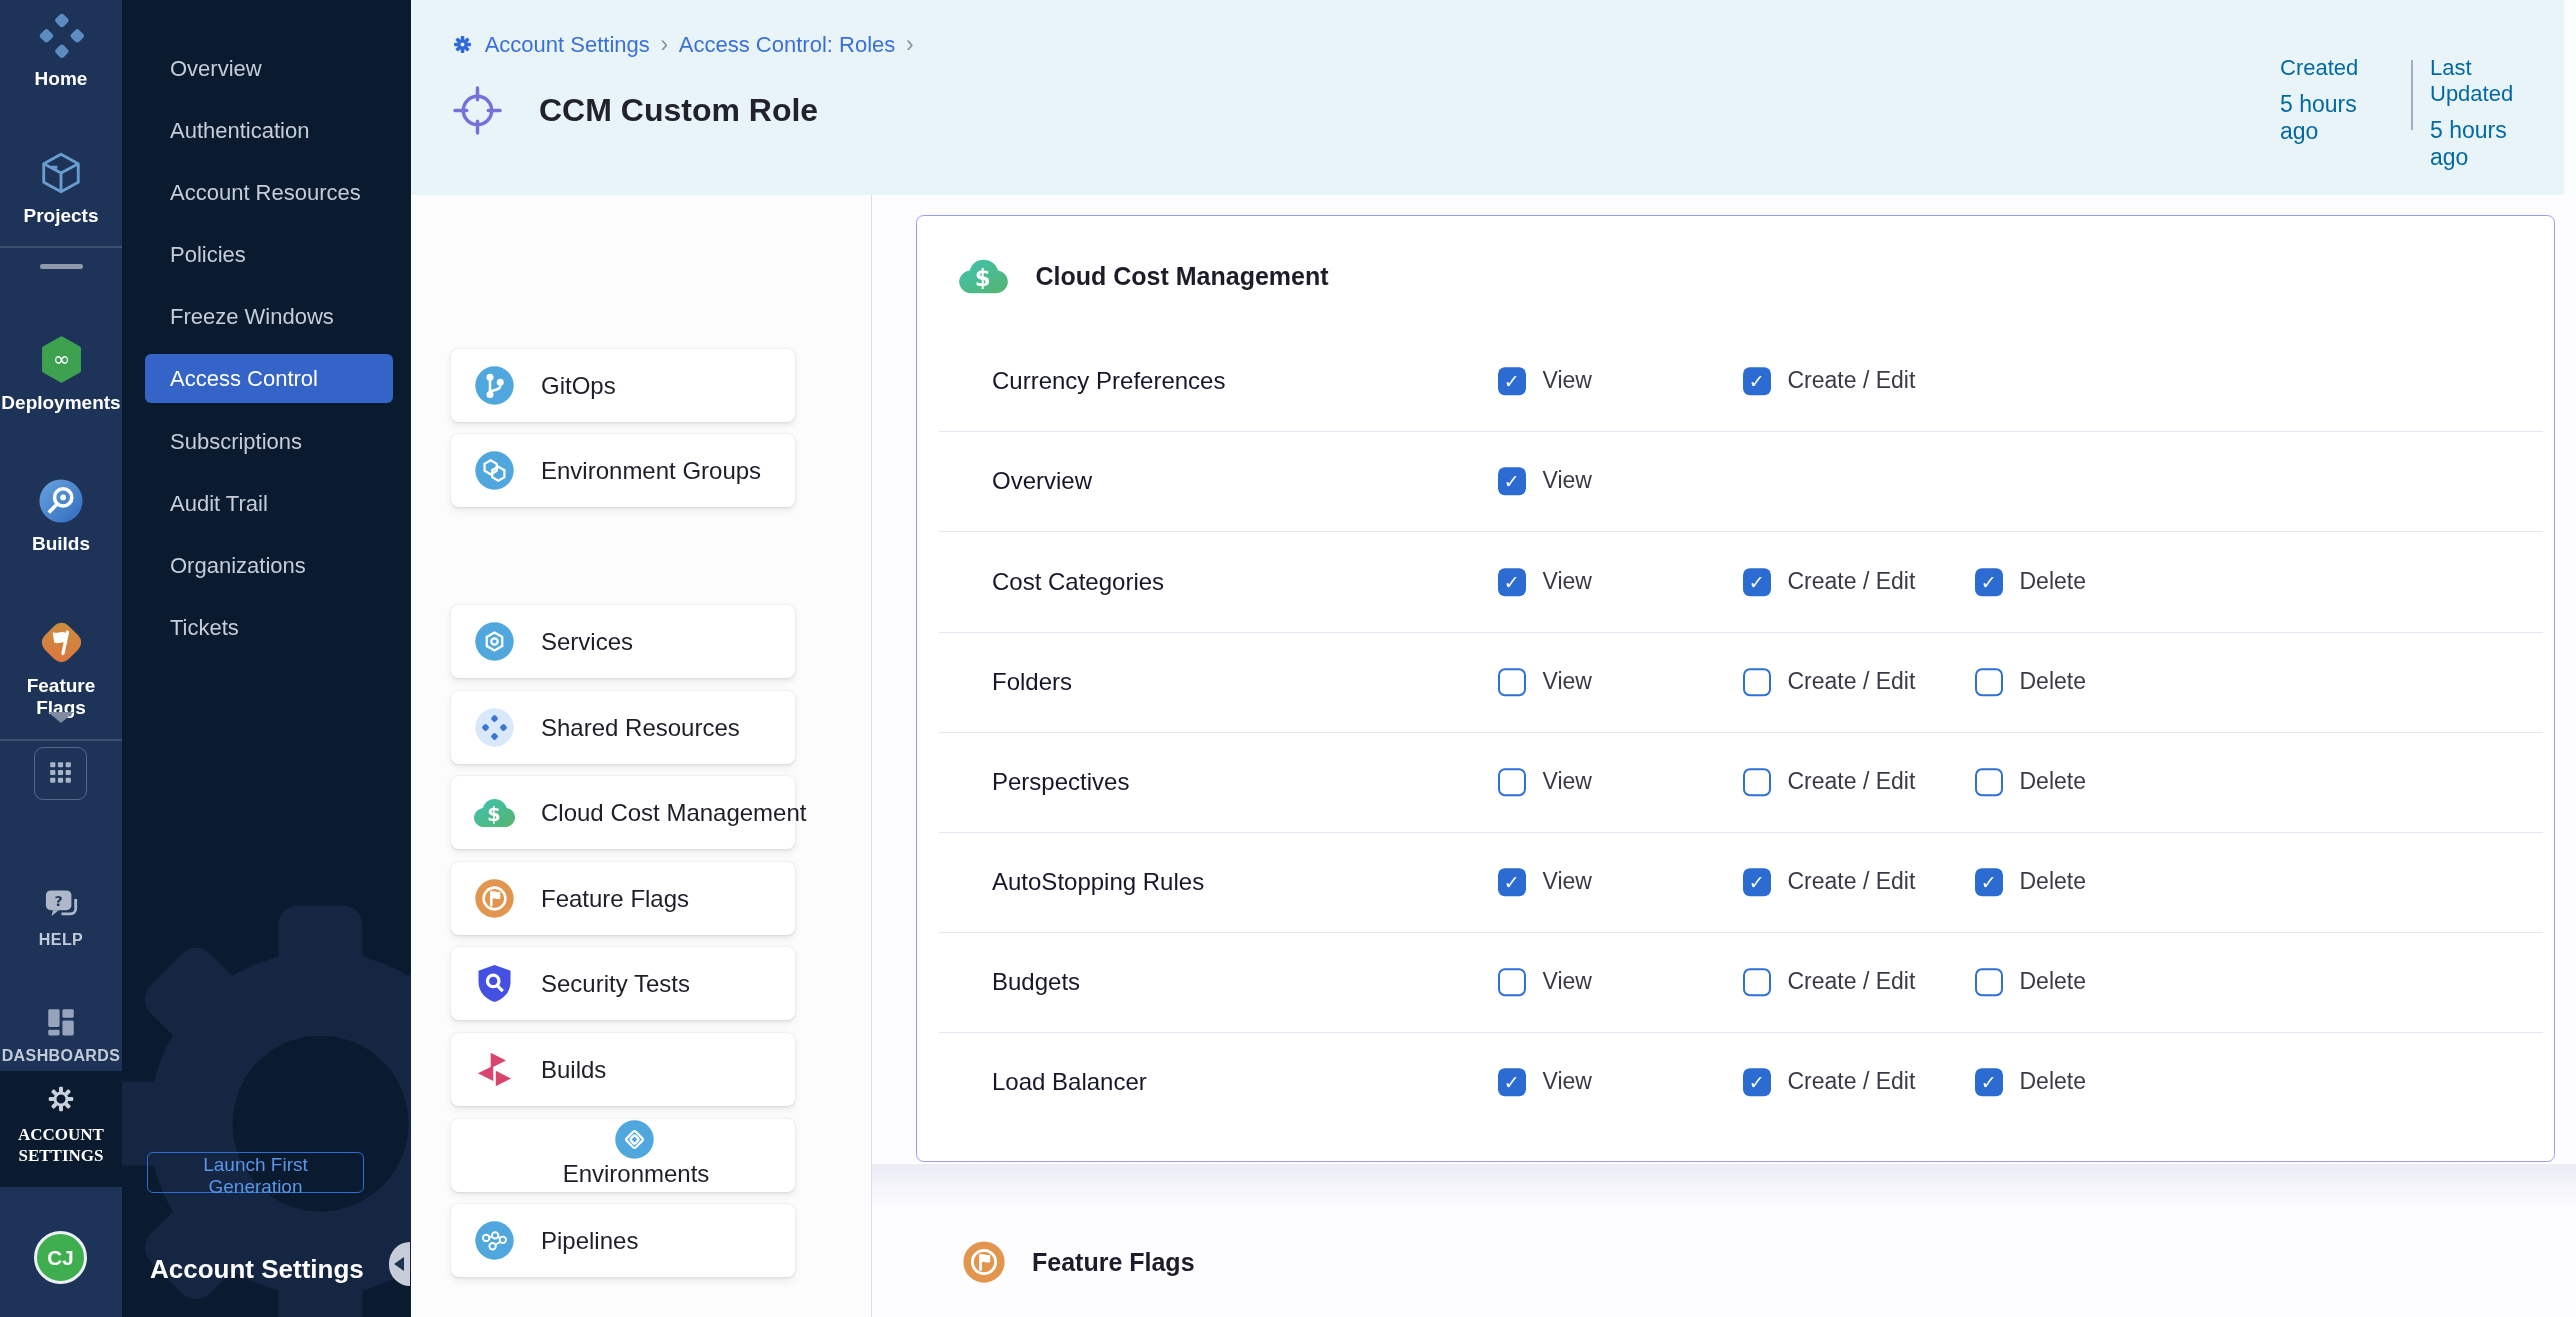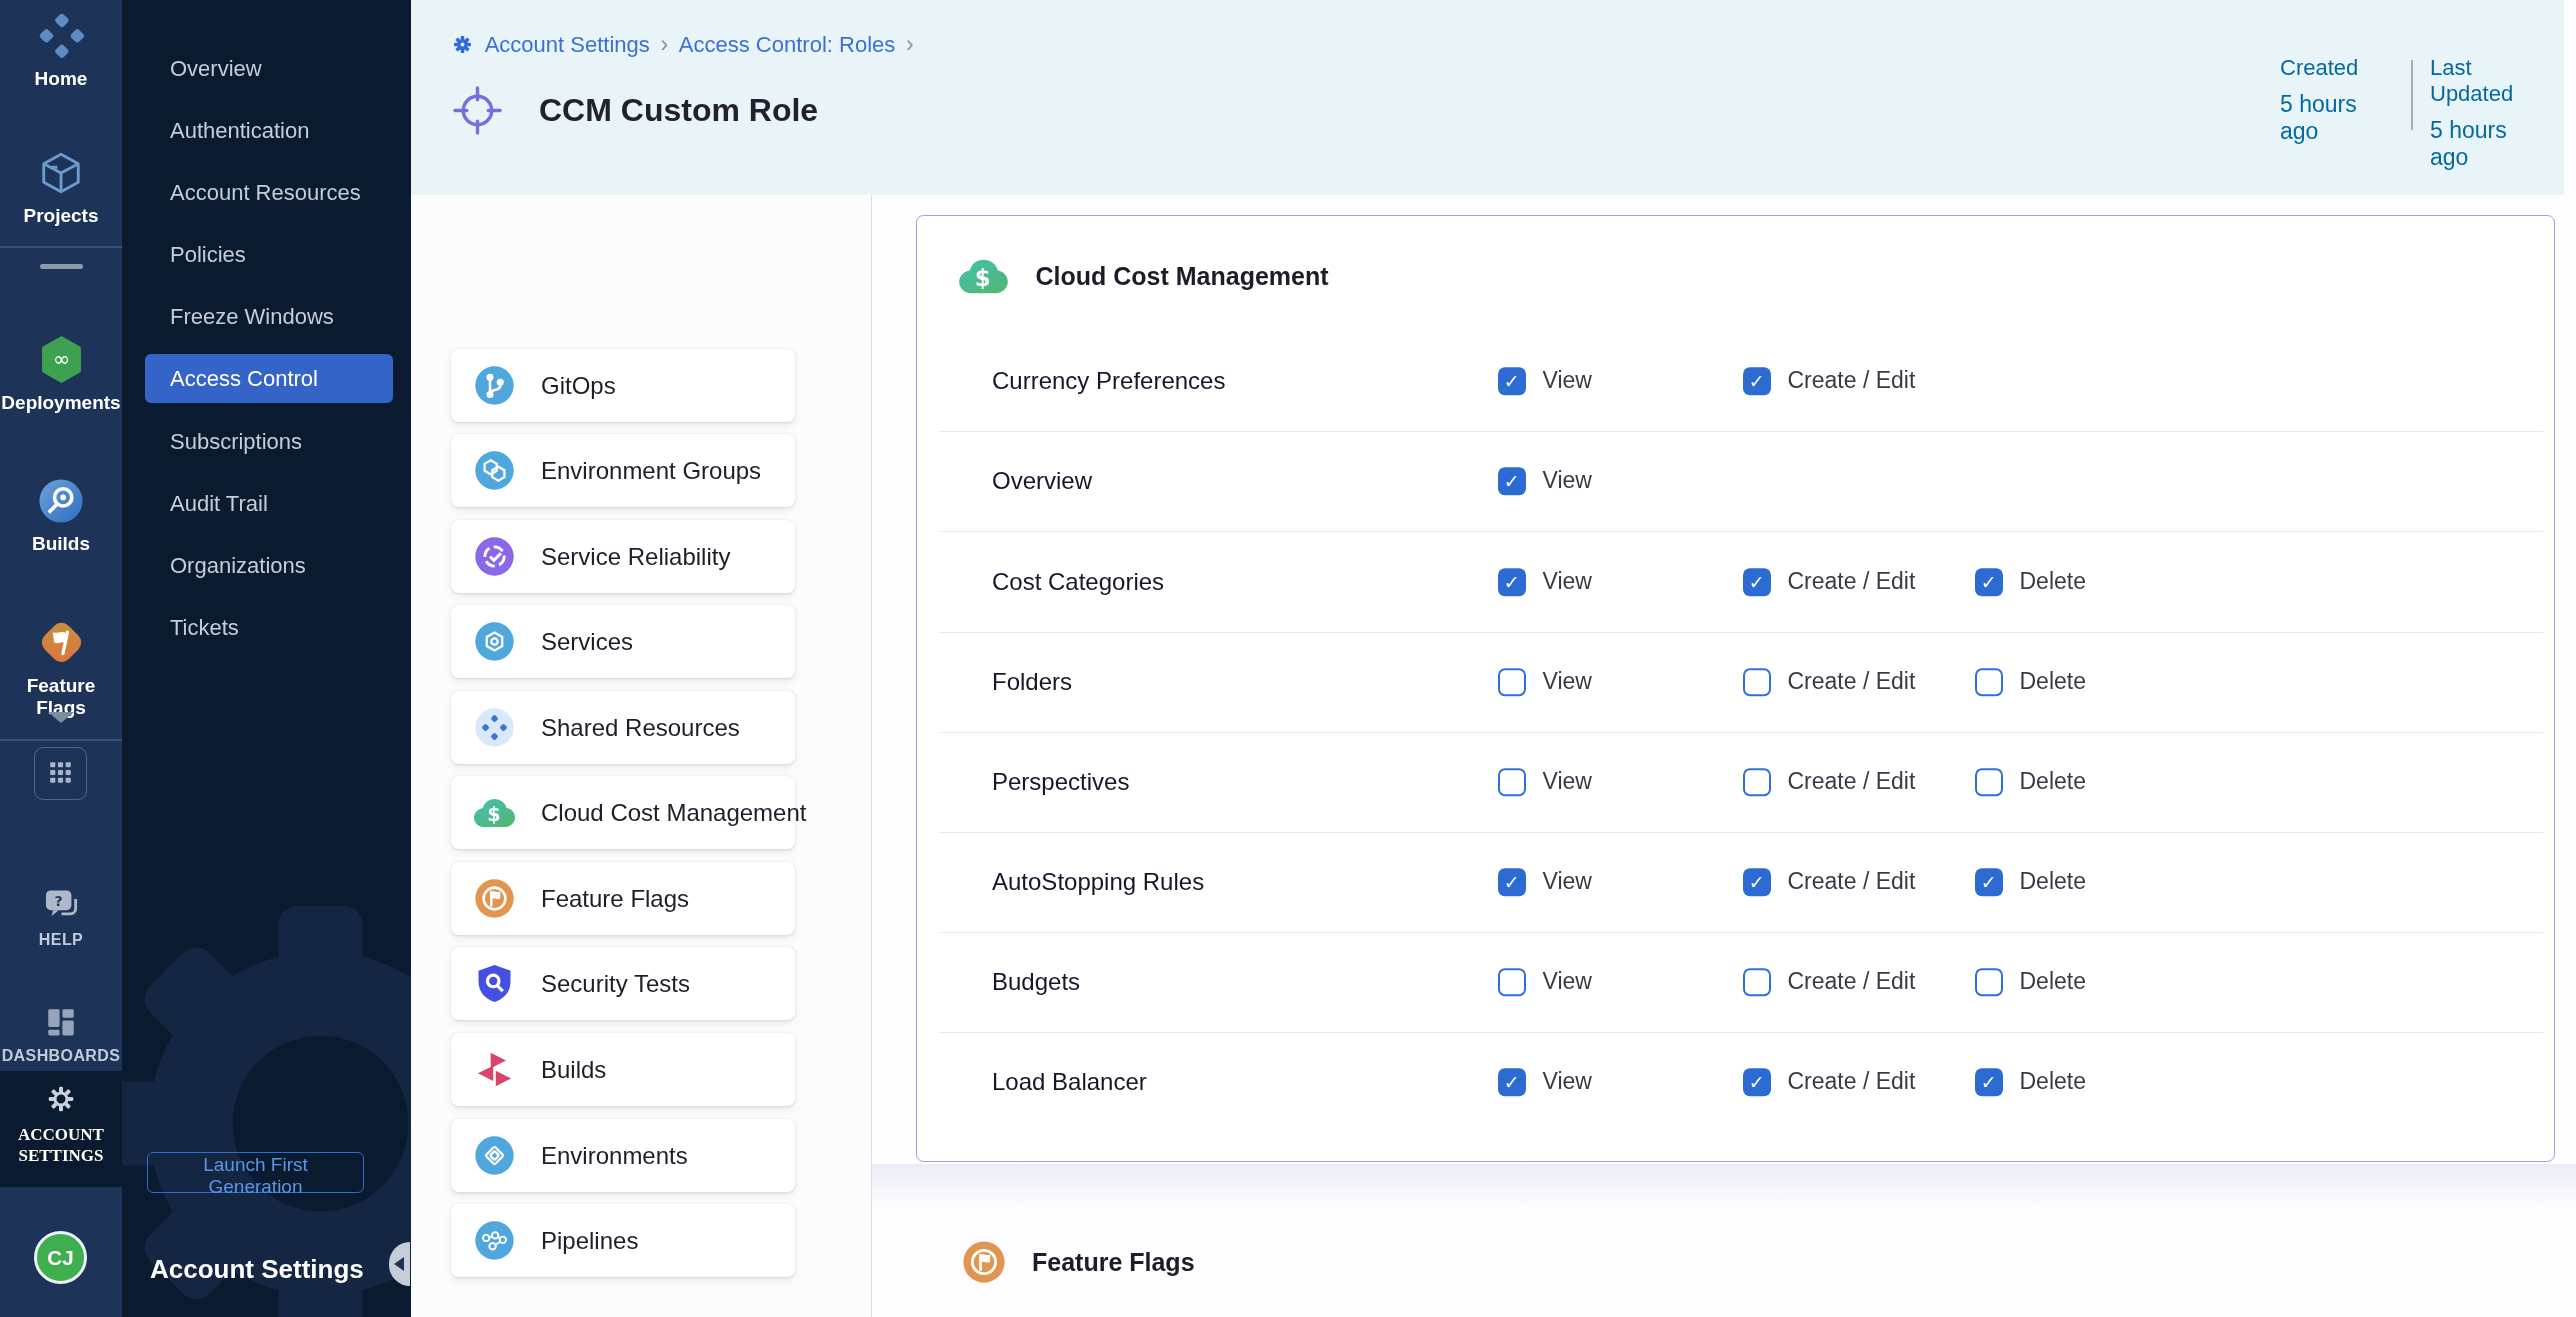--- a/index.html
+++ b/index.html
@@ -294,32 +294,20 @@
             <svg width="41" height="41" viewBox="0 0 64 64">
               <circle cx="32" cy="32" r="30" fill="#50a7dd"></circle>
               <g stroke="#fff" stroke-width="3.5" fill="none">
                 <path d="M26.0 16.0 L 35.5 21.5 L 35.5 32.5 L 26.0 38.0 L 16.5 32.5 L 16.5 21.5 Z"></path>
                 <path d="M38.0 26.0 L 47.5 31.5 L 47.5 42.5 L 38.0 48.0 L 28.5 42.5 L 28.5 31.5 Z"></path>
               </g>
             </svg>
           </span>
           <span class="res-label">Environment Groups</span>
         </div>
-        <div class="res-card" style="top: 325px;">
-          <span class="res-ic">
-            <svg width="41" height="41" viewBox="0 0 64 64">
-              <circle cx="32" cy="32" r="30" fill="#8a68e8"></circle>
-              <g stroke="#fff" stroke-width="4.5" fill="none">
-                <circle cx="32" cy="32" r="15" stroke-dasharray="16 7"></circle>
-                <path d="M25 32 l6 6 l11-11"></path>
-              </g>
-            </svg>
-          </span>
-          <span class="res-label">Service Reliability</span>
-        </div>
         <div class="res-card" style="top: 410px;">
           <span class="res-ic">
             <svg width="41" height="41" viewBox="0 0 64 64">
               <circle cx="32" cy="32" r="30" fill="#50a7dd"></circle>
               <g stroke="#fff" stroke-width="3.5" fill="none">
                 <path d="M32.0 18.0 L 44.1 25.0 L 44.1 39.0 L 32.0 46.0 L 19.9 39.0 L 19.9 25.0 Z"></path>
                 <circle cx="32" cy="32" r="5"></circle>
               </g>
             </svg>
           </span>
@@ -382,21 +370,21 @@
             <svg width="41" height="41" viewBox="0 0 64 64">
               <g fill="#d8456f">
                 <path d="M26 6 L50 18 L26 30 z"></path>
                 <path d="M6 38 L30 26 L30 50 z"></path>
                 <path d="M34 58 L34 34 L58 46 z"></path>
               </g>
             </svg>
           </span>
           <span class="res-label">Builds</span>
         </div>
-        <div class="res-card" style="top: 924px;">
+        <div class="res-card" style="top: 924px; flex-direction: column;">
           <span class="res-ic">
             <svg width="41" height="41" viewBox="0 0 64 64">
               <circle cx="32" cy="32" r="30" fill="#50a7dd"></circle>
               <g stroke="#fff" stroke-width="3.5" fill="none">
                 <rect x="22" y="22" width="20" height="20" rx="3" transform="rotate(45 32 32)"></rect>
                 <rect x="27" y="27" width="10" height="10" rx="2" transform="rotate(45 32 32)"></rect>
               </g>
             </svg>
           </span>
           <span class="res-label">Environments</span>

